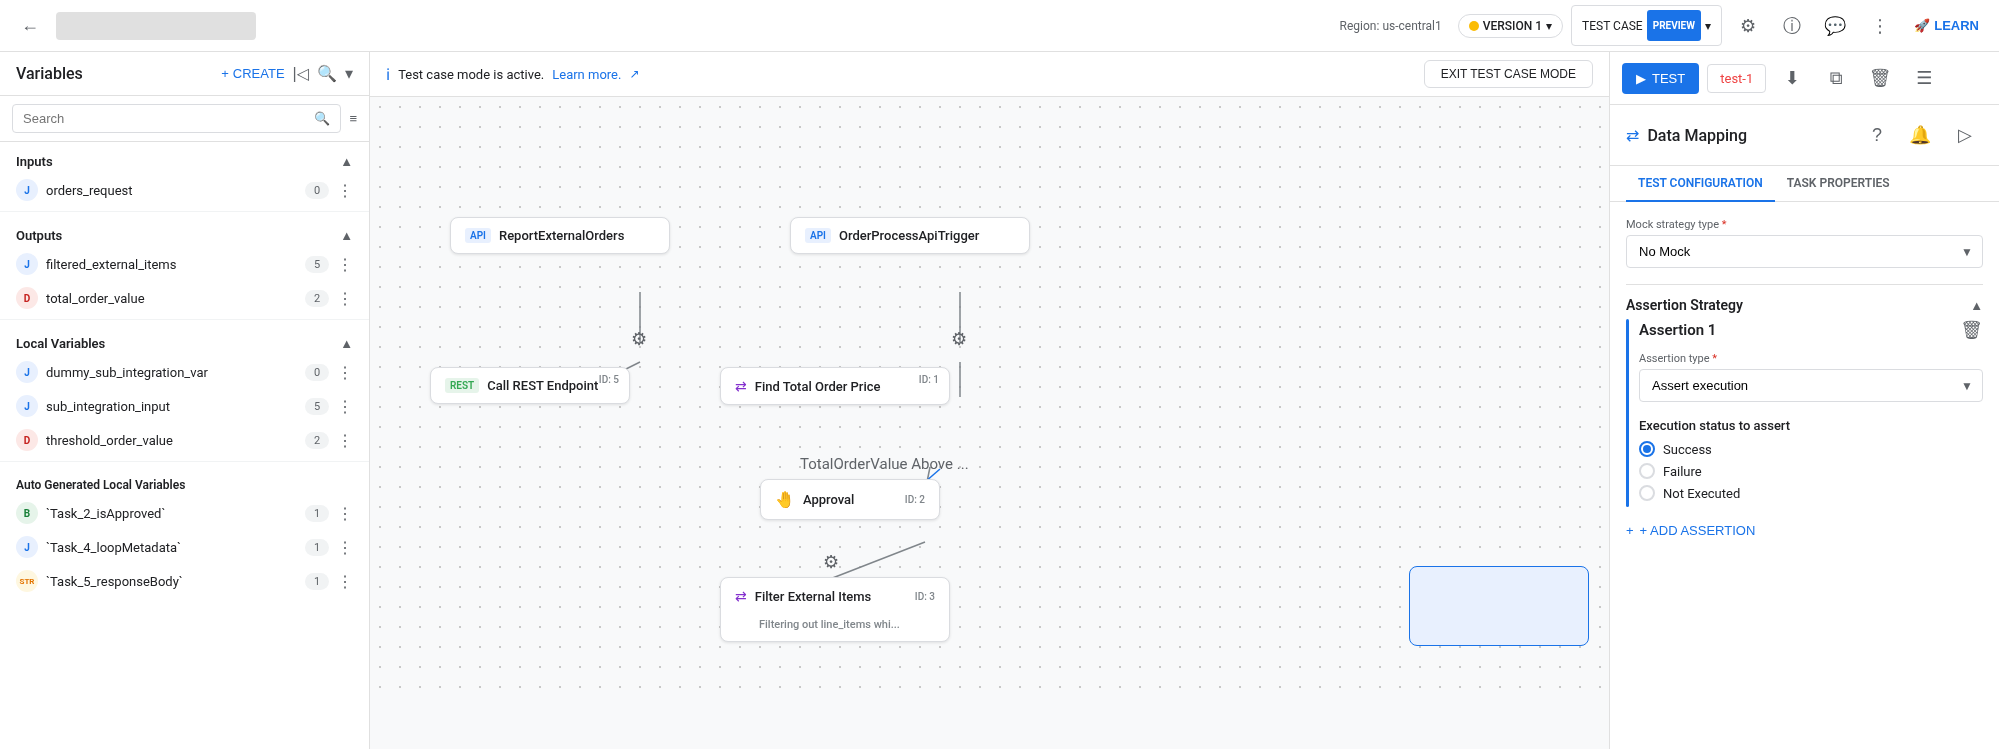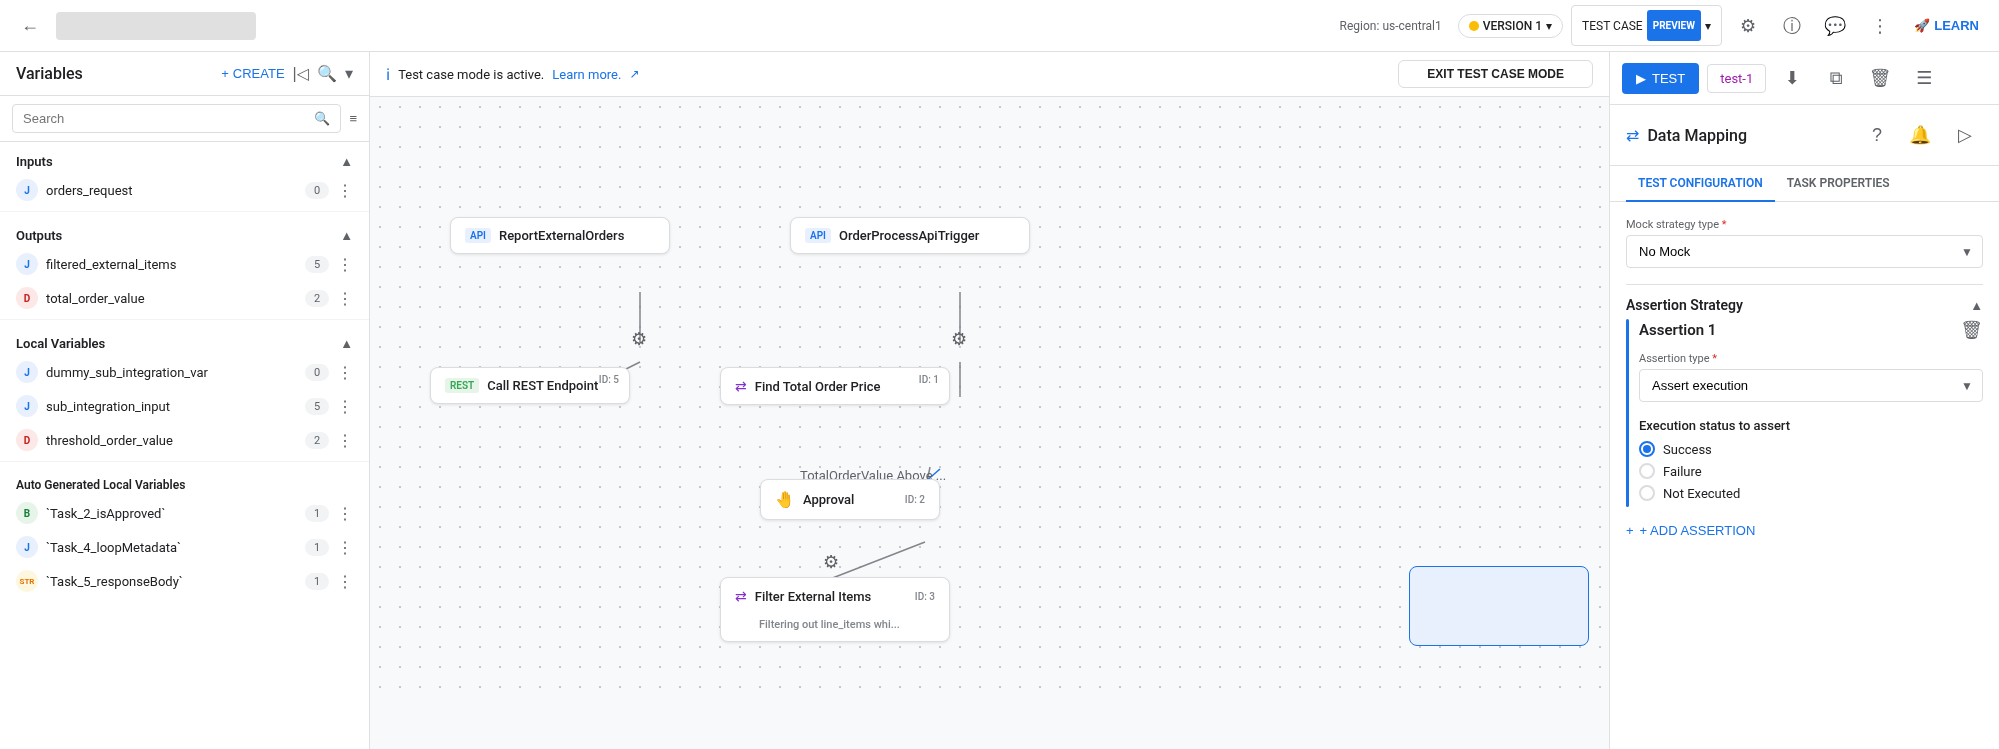--- a/index.html
+++ b/index.html
@@ -108,21 +108,21 @@
       flex: 1; position: relative; background: #f8f9fa; overflow: hidden;
     }
     .test-banner {
       display: flex; align-items: center; padding: 8px 16px; gap: 8px;
       background: #fff; border-bottom: 1px solid #e0e0e0; font-size: 13px;
     }
     .test-banner .info-icon { color: #1a73e8; font-size: 16px; }
     .learn-link { color: #1a73e8; text-decoration: none; }
     .exit-btn {
       margin-left: auto; border: 1px solid #dadce0; border-radius: 6px;
-      padding: 6px 28px; font-size: 12px; font-weight: 700; cursor: pointer;
+      padding: 6px 16px; font-size: 12px; font-weight: 400; cursor: pointer;
       background: #fff; color: #202124;
     }
 
     .canvas-inner {
       position: relative; width: 100%; height: calc(100% - 88px);
       background-image: radial-gradient(circle, #c8c8c8 1px, transparent 1px);
       background-size: 20px 20px;
     }
 
     
@@ -222,21 +222,21 @@
       font-size: 13px; font-weight: 500; cursor: pointer; background: none; border: none;
       padding: 8px 0; margin-top: 8px;
     }
     .test-run-btn {
       display: flex; align-items: center; gap: 6px;
       background: #1a73e8; color: #fff; border: none; border-radius: 4px;
       padding: 8px 14px; font-size: 13px; font-weight: 500; cursor: pointer;
     }
     .test-name-chip {
       padding: 6px 12px; font-size: 13px; border: 1px solid #dadce0;
-      border-radius: 4px; color: #a21caf;
+      border-radius: 4px; color: #ef4444;
     }
   </style>
 </head>
 <body>
 
 <div class="top-header">
   <button class="back-btn icon-btn">
     <span>←</span>
   </button>
   <div class="project-name-bar"></div>
@@ -426,21 +426,21 @@
         <span>Call REST Endpoint</span>
         <span class="node-id">ID: 5</span>
       </div>
 
       <div class="flow-node" style="top:270px; left:350px; min-width:230px;">
         <span style="color:#8430ce; font-size:14px;">⇄</span>
         <span>Find Total Order Price</span>
         <span class="node-id">ID: 1</span>
       </div>
 
-      <div style="position:absolute; top:358px; left:430px; font-size:13px; color:#5f6368;margin-top:13px;">TotalOrderValue Above ...</div>
+      <div style="position:absolute; top:358px; left:430px; font-size:15px; color:#5f6368;">TotalOrderValue Above ...</div>
 
       <div class="flow-node" style="top:382px; left:390px; min-width:180px; flex-direction:column; align-items:flex-start;">
         <div style="display:flex; align-items:center; gap:8px; width:100%;">
           <span style="font-size:16px;">🤚</span>
           <span>Approval</span>
           <span class="node-id" style="position:relative; top:auto; right:auto; margin-left:auto;">ID: 2</span>
         </div>
       </div>
 
       <div class="node-gear" style="top:448px; left:445px;">⚙</div>

